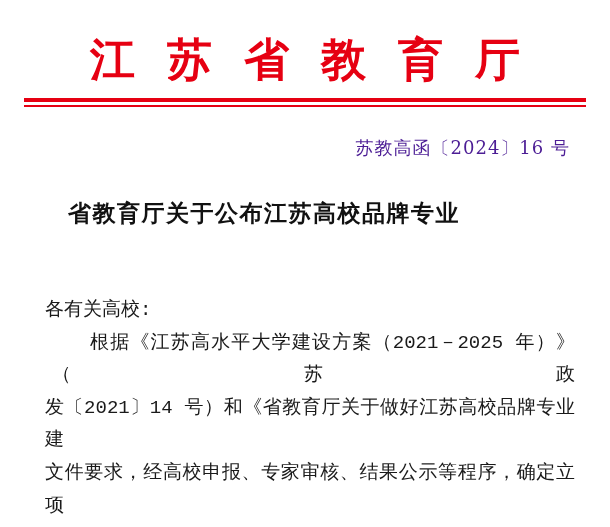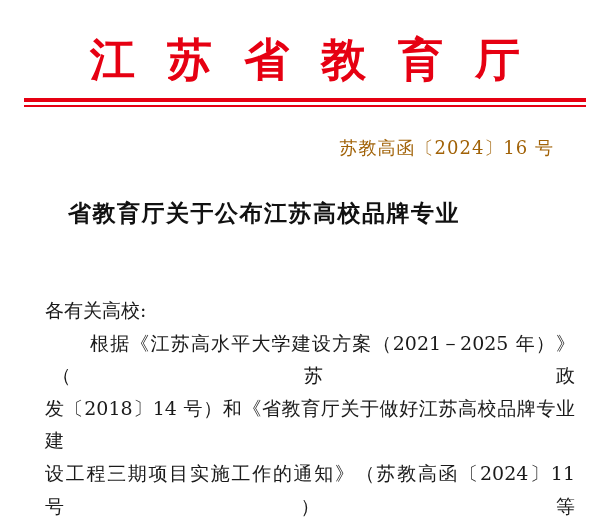--- a/index.html
+++ b/index.html
@@ -38,24 +38,24 @@
     width: 562px;
     height: 3px;
     border-top: 4px solid #e60012;
     border-bottom: 2px solid #e60012;
     background: #ffffff;
   }
   
   .doc-number {
     position: absolute;
     top: 136px;
-    right: 56px;
+    right: 40px;
     font-size: 18px;
     letter-spacing: 1px;
-    color: #a16207;
+    color: #4c1d95;
     white-space: nowrap;
   }
   
   .title {
     position: absolute;
     top: 196px;
     left: 0;
     width: 528px;
     text-align: center;
     font-size: 23px;
@@ -69,20 +69,21 @@
     position: absolute;
     top: 294px;
     left: 45px;
     width: 530px;
     font-size: 19px;
     line-height: 32.6px;
     color: #1a1a1a;
   }
   .body-line {
     white-space: nowrap;
+    font-family: Liberation Mono, monospace;
   }
   .body-line.just {
     white-space: normal;
     text-align: justify;
     text-align-last: justify;
   }
   .body-line.indent {
     text-indent: 2em;
     margin-left: 7px;
   }
@@ -98,19 +99,18 @@
 
   <div class="doc-number">苏教高函〔2024〕16 号</div>
 
   <div class="title">
     <div>省教育厅关于公布江苏高校品牌专业</div>
   </div>
 
   <div class="body-block">
     <div class="body-line">各有关高校:</div>
     <div class="body-line just indent">根据《江苏高水平大学建设方案（2021－2025 年）》（苏政</div>
-    <div class="body-line just">发〔2018〕14 号）和《省教育厅关于做好江苏高校品牌专业建</div>
-    <div class="body-line just">设工程三期项目实施工作的通知》（苏教高函〔2024〕11 号）等</div>
+    <div class="body-line just">发〔2021〕14 号）和《省教育厅关于做好江苏高校品牌专业建</div>
     <div class="body-line just">文件要求，经高校申报、专家审核、结果公示等程序，确定立项</div>
 
   </div>
 
 </div>
 
 </body></html>

